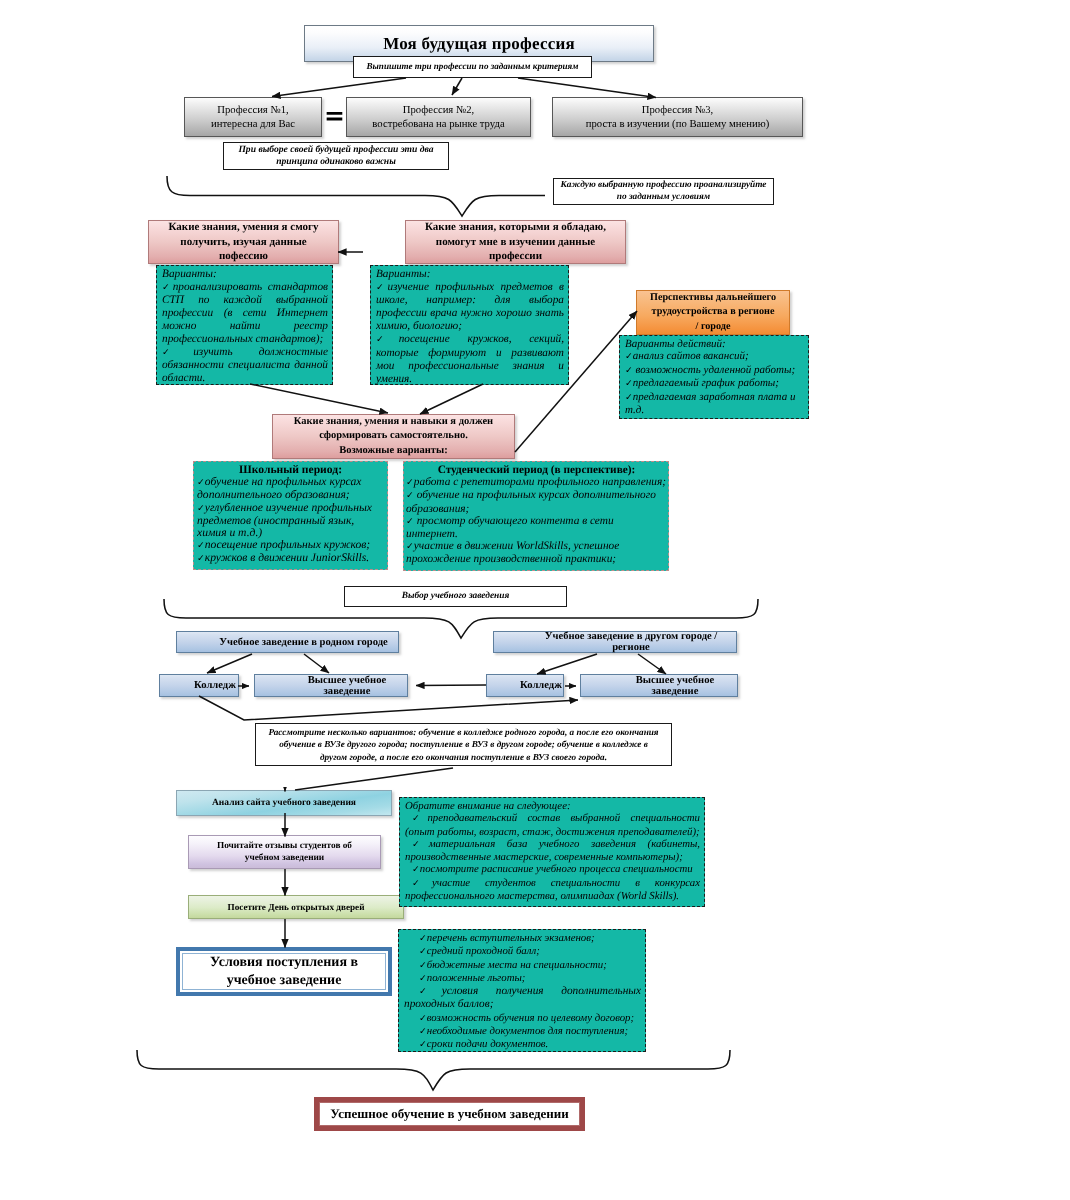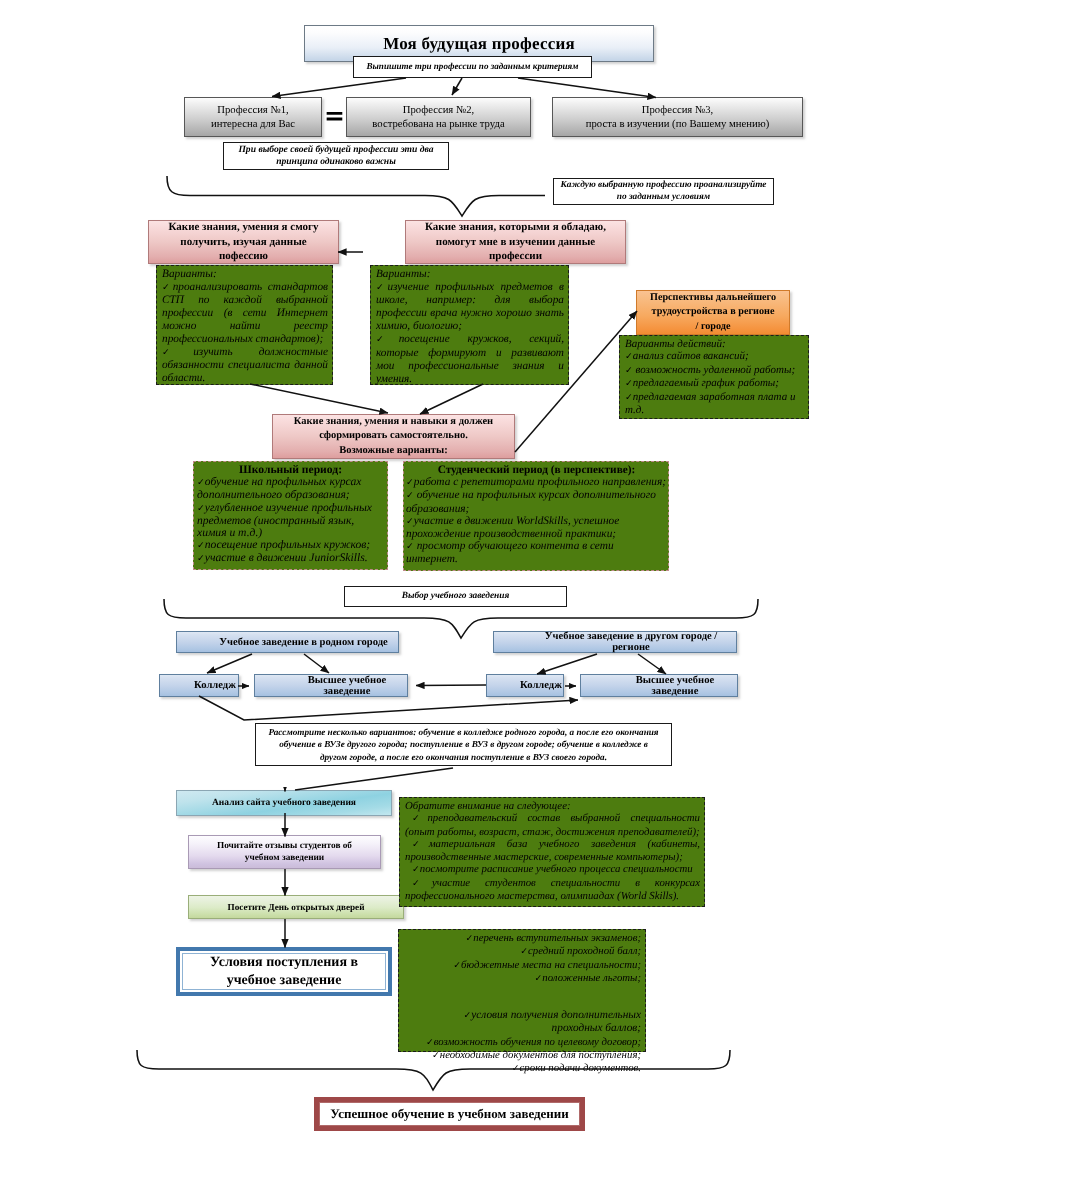--- a/index.html
+++ b/index.html
@@ -25,31 +25,31 @@
 
   
   .prof{border:1px solid #575757;font-size:10.7px;line-height:14px;
         background:linear-gradient(to bottom,#fdfdfd 0%,#f2f2f2 12%,#cfcfcf 55%,#a6a6a6 100%);}
 
   
   .pink{border:1px solid #b07a7a;font-weight:bold;font-size:11px;line-height:14.5px;
         background:linear-gradient(to bottom,#fbe3e3 0%,#f9dcdc 12%,#eec8c6 50%,#e3aeae 85%,#dd9e9e 100%);}
 
   
-  .dash{position:absolute;box-sizing:border-box;border:1.6px dashed #1c1c1c;background:#4d7c0f;font-style:italic;font-size:11.6px;
+  .dash{position:absolute;box-sizing:border-box;border:1.6px dashed #1c1c1c;background:#14b8a6;font-style:italic;font-size:11.6px;
         line-height:13.1px;text-align:justify;display:block;padding:2px 4px 2px 5px;}
   .dash-pink{border:1.3px dashed #c08b8b;line-height:12.2px;padding:2px 3px 2px 3px;}
 
   .li{text-indent:0;margin:0;}
   .li2{text-indent:7px;margin:0;}
   .lt{font-style:italic;}
   .lft{text-align:left;}
-  .jst{text-align:justify;font-size:11.3px;margin-top:24px;}
+  .jst{text-align:justify;font-size:11.3px;}
   .ctrb{text-align:center;font-style:normal;font-weight:bold;}
-  .ind{text-indent:15px;text-align:right;}
+  .ind{text-indent:15px;}
   .ck{font-style:normal;font-size:9.3px;font-family:"DejaVu Sans",sans-serif;}
 
   
   #prospects-header{border:1px solid #d07a2a;font-weight:bold;font-size:10.2px;line-height:14.5px;
      background:linear-gradient(to bottom,#fac292 0%,#f8bc83 16%,#f7a95f 58%,#f59440 88%,#f28c33 100%);}
 
   
   .blue{border:1px solid #5f7f9e;font-weight:bold;font-size:10.6px;
      background:linear-gradient(to bottom,#dfe8f4 0%,#d5e0f0 14%,#c3d3ea 52%,#afc7e4 85%,#a5c0e0 100%);padding-left:32px;}
 
@@ -151,29 +151,29 @@
     <span>Какие знания, умения и навыки я должен
 сформировать самостоятельно.
 Возможные варианты:</span>
   </div>
 
   <div class="dash dash-pink lft" id="school-period" style="left:193px;top:461px;width:195px;height:109px;">
     <div class="ctrb">Школьный период:</div>
     <div class="li"><span class="ck">✓</span><span>обучение на профильных курсах дополнительного образования;</span></div>
     <div class="li"><span class="ck">✓</span><span>углубленное изучение профильных предметов (иностранный язык, химия и т.д.)</span></div>
     <div class="li"><span class="ck">✓</span><span>посещение профильных кружков;</span></div>
-    <div class="li"><span class="ck">✓</span><span>участие в движении JuniorSkills.</span></div>
+    <div class="li"><span class="ck">✓</span><span>кружков в движении JuniorSkills.</span></div>
   </div>
 
   <div class="dash dash-pink lft" id="student-period" style="left:403px;top:461px;width:266px;height:110px;padding-left:2px;padding-right:1px;font-size:11.35px;">
     <div class="ctrb">Студенческий период (в перспективе):</div>
     <div class="li"><span class="ck">✓</span><span>работа с репетиторами профильного направления;</span></div>
     <div class="li"><span class="ck">✓</span><span> обучение на профильных курсах дополнительного образования;</span></div>
+    <div class="li"><span class="ck">✓</span><span> просмотр обучающего контента в сети интернет.</span></div>
     <div class="li"><span class="ck">✓</span><span>участие в движении WorldSkills, успешное прохождение производственной практики;</span></div>
-    <div class="li"><span class="ck">✓</span><span> просмотр обучающего контента в сети интернет.</span></div>
   </div>
 
   <div class="bx note" id="note-choose-school" style="left:344px;top:586px;width:223px;height:21px;font-size:9.4px;">
     <span>Выбор учебного заведения</span>
   </div>
 
   <div class="bx blue shadow" id="school-home" style="left:176px;top:631px;width:223px;height:22px;">
     <span>Учебное заведение в родном городе</span>
   </div>
   <div class="bx blue shadow" id="school-other" style="left:493px;top:631px;width:244px;height:22px;">

